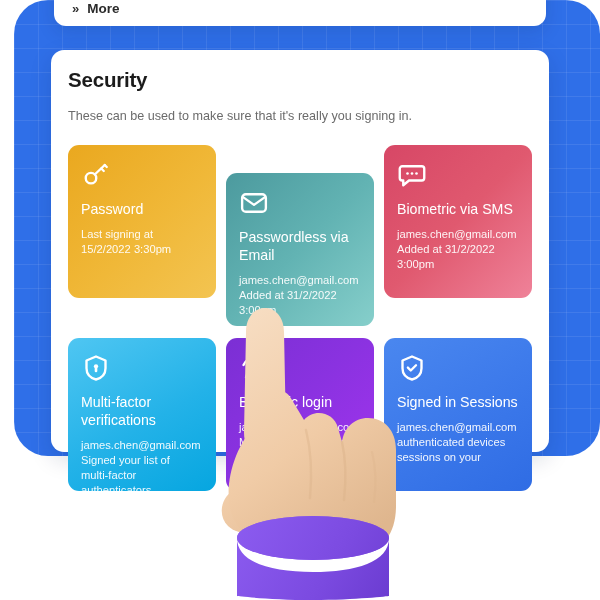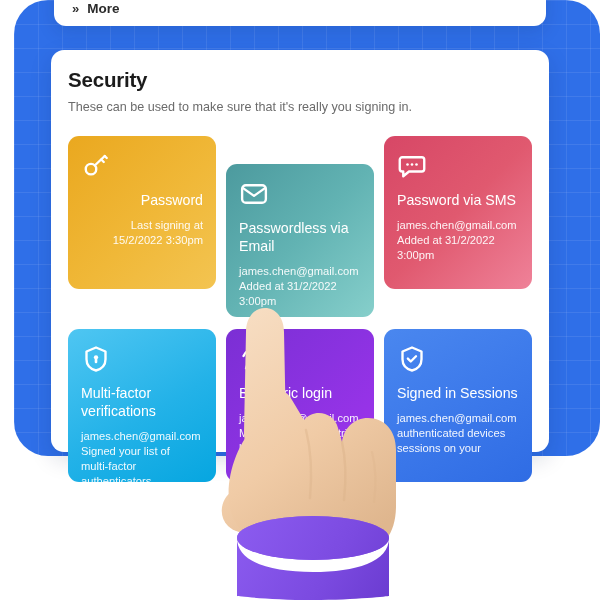--- a/index.html
+++ b/index.html
@@ -37,37 +37,37 @@
 
   
   .panel {
     position: absolute; left: 51px; top: 50px; width: 498px; height: 402px;
     background: #ffffff; border-radius: 13px;
     box-shadow: 0 8px 22px rgba(10,30,70,.15);
     padding: 18px 17px 0 17px;
   }
   .panel h1 {
     font-size: 20.5px; font-weight: 700; color: #1b1b1b;
-    letter-spacing: -.2px; margin-bottom: 8px;
+    letter-spacing: -.2px; margin-bottom: 17px;
   }
   .panel .sub { font-size: 12.6px; color: #6b6b6b; margin-bottom: 22px; }
 
   
   .grid { display: grid; grid-template-columns: repeat(3, 148px); gap: 12px 10px; }
   .card {
     position: relative; height: 153px; border-radius: 11px;
     padding: 15px 13px 10px 13px; color: #fff; overflow: hidden;
   }
   .card .ico { height: 30px; margin-bottom: 10px; display:block; }
   .card .ico svg { display:block; }
   .card .ct { font-size: 14.2px; line-height: 1.27; font-weight: 400; margin-bottom: 9px; color:#fff; }
   .card .cd { font-size: 11.2px; line-height: 1.33; color: rgba(255,255,255,.93); }
   .card .cd span { display:block; }
 
-  .c-amber   { background: linear-gradient(135deg,#eaa81f 0%,#f0b838 55%,#f3c451 100%); text-align: right; }
+  .c-amber   { background: linear-gradient(135deg,#eaa81f 0%,#f0b838 55%,#f3c451 100%); }
   .c-teal    { background: linear-gradient(135deg,#4c9a9e 0%,#62b3b3 50%,#86cfcb 100%); margin-top: 28px; }
   .c-pink    { background: linear-gradient(135deg,#d74766 0%,#e0596f 50%,#ef8299 100%); }
   .c-cyan    { background: linear-gradient(150deg,#4fc6f2 0%,#23b2e8 55%,#06a6e0 100%); }
   .c-purple  { background: linear-gradient(135deg,#7b2fd4 0%,#8a32e0 45%,#a234ee 100%); }
   .c-blue    { background: linear-gradient(150deg,#4a87ef 0%,#3b78ea 55%,#2f6ce4 100%); }
 
   
   .hand { position: absolute; left: 218px; top: 300px; width: 190px; height: 300px; pointer-events:none; }
 </style>
 </head>
@@ -123,21 +123,21 @@
 
       <div class="card c-pink">
         <span class="ico">
           <svg width="30" height="30" viewBox="0 0 24 24" fill="none" stroke="#fff" stroke-width="1.9" stroke-linecap="round" stroke-linejoin="round">
             <path d="M4.2 5h15.6a2 2 0 0 1 2 2v7.4a2 2 0 0 1-2 2H9.6L5 20.2V16.4H4.2a2 2 0 0 1-2-2V7a2 2 0 0 1 2-2z"></path>
             <circle cx="8.4" cy="10.8" r="1.05" fill="#fff" stroke="none"></circle>
             <circle cx="12" cy="10.8" r="1.05" fill="#fff" stroke="none"></circle>
             <circle cx="15.6" cy="10.8" r="1.05" fill="#fff" stroke="none"></circle>
           </svg>
         </span>
-        <div class="ct">Password via SMS</div>
+        <div class="ct">Biometric via SMS</div>
         <div class="cd">
           <span>james.chen@gmail.com</span>
           <span>Added at 31/2/2022</span>
           <span>3:00pm</span>
         </div>
       </div>
 
       <div class="card c-cyan">
         <span class="ico">
           <svg width="30" height="30" viewBox="0 0 24 24" fill="none" stroke="#fff" stroke-width="1.9" stroke-linecap="round" stroke-linejoin="round">

